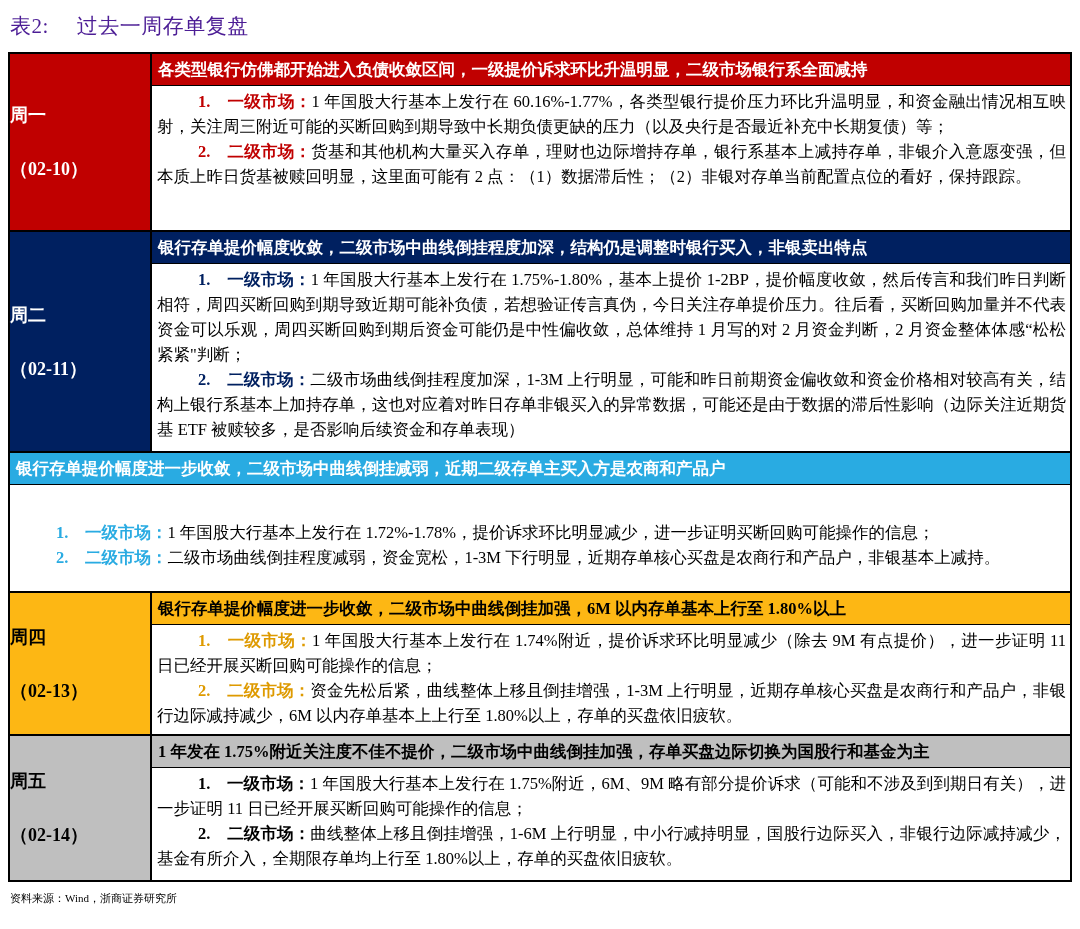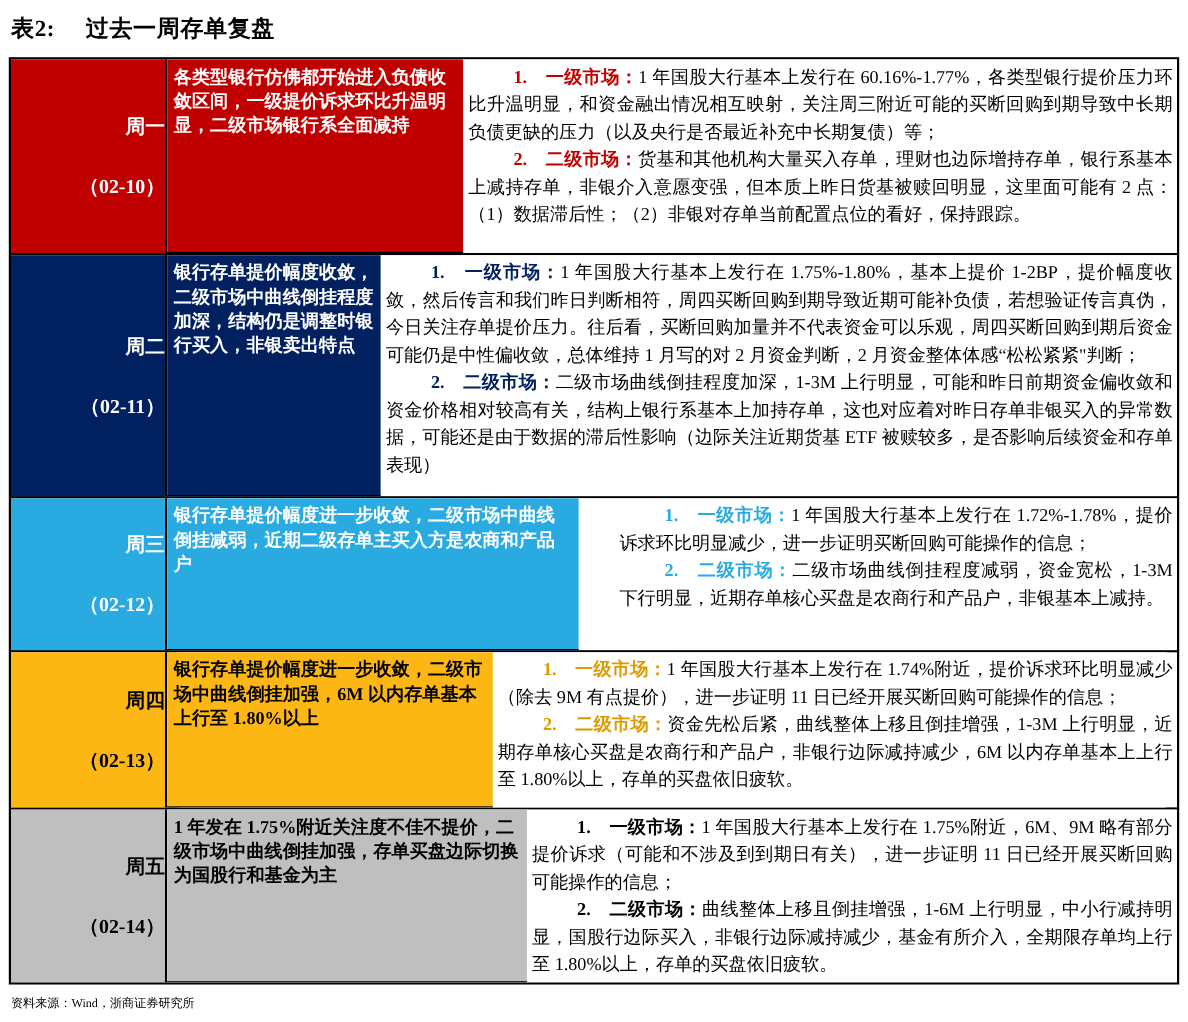--- a/index.html
+++ b/index.html
@@ -6,22 +6,22 @@
   html, body { background: #ffffff; }
   body {
     width: 1080px; height: 929px;
     font-family: "Liberation Serif", "DejaVu Serif", serif;
     color: #000;
     overflow: hidden;
   }
   .page { padding: 8px 8px 0 8px; }
 
   .title {
-    color: #000000;
-    font-weight: bold;
+    color: #4c1d95;
+    font-weight: normal;
     font-size: 21px;
     padding: 4px 0 12px 2px;
     letter-spacing: 0.5px;
   }
   .title .title-prefix { margin-right: 28px; }
 
   .review-table {
     border: 2px solid #000000;
     width: 100%;
   }
@@ -33,30 +33,30 @@
 
   .day-cell {
     flex: 0 0 142px;
     width: 142px;
     background: var(--row-bg);
     color: var(--row-fg);
     border-right: 2px solid #000000;
     display: flex;
     flex-direction: column;
     justify-content: center;
-    align-items: flex-end;
+    align-items: flex-start;
     gap: 30px;
     font-weight: bold;
     font-size: 18px;
-    padding-left: 12px;
   }
 
   .content-cell {
     flex: 1 1 auto;
     display: flex;
+    flex-direction: column;
     background: #ffffff;
   }
 
   .row-summary {
     background: var(--row-bg);
     color: var(--row-fg);
     font-weight: bold;
     font-size: 16.5px;
     line-height: 22px;
     padding: 5px 6px 4px 6px;
@@ -74,21 +74,21 @@
   .point-label {
     font-weight: bold;
     color: var(--row-accent);
     margin-left: 41px;
   }
 
   
   .row-mon .content-cell { min-height: 176px; }
   .row-tue .content-cell { min-height: 219px; }
   .row-wed .content-cell { min-height: 138px; gap: 32px; }
-  .row-thu .content-cell { min-height: 141px; border-radius: 12px; }
+  .row-thu .content-cell { min-height: 141px; }
   .row-fri .content-cell { min-height: 144px; }
 
   .source-note {
     font-size: 11px;
     padding: 9px 0 0 2px;
     color: #000;
   }
 </style>
 </head>
 <body>
@@ -123,24 +123,20 @@
       <div class="content-cell">
         <div class="row-summary">银行存单提价幅度收敛，二级市场中曲线倒挂程度加深，结构仍是调整时银行买入，非银卖出特点</div>
         <div class="row-body">
           <p class="point"><span class="point-label">1.　一级市场：</span><span>1 年国股大行基本上发行在 1.75%-1.80%，基本上提价 1-2BP，提价幅度收敛，然后传言和我们昨日判断相符，周四买断回购到期导致近期可能补负债，若想验证传言真伪，今日关注存单提价压力。往后看，买断回购加量并不代表资金可以乐观，周四买断回购到期后资金可能仍是中性偏收敛，总体维持 1 月写的对 2 月资金判断，2 月资金整体体感“松松紧紧"判断；</span></p>
           <p class="point"><span class="point-label">2.　二级市场：</span><span>二级市场曲线倒挂程度加深，1-3M 上行明显，可能和昨日前期资金偏收敛和资金价格相对较高有关，结构上银行系基本上加持存单，这也对应着对昨日存单非银买入的异常数据，可能还是由于数据的滞后性影响（边际关注近期货基 ETF 被赎较多，是否影响后续资金和存单表现）</span></p>
         </div>
       </div>
     </div>
 
     <div class="t-row row-wed" style="--row-bg: #29ABE2; --row-fg: #FFFFFF; --row-accent: #29ABE2;">
-      <div class="day-cell">
-        <div>周三</div>
-        <div>（02-12）</div>
-      </div>
       <div class="content-cell">
         <div class="row-summary">银行存单提价幅度进一步收敛，二级市场中曲线倒挂减弱，近期二级存单主买入方是农商和产品户</div>
         <div class="row-body">
           <p class="point"><span class="point-label">1.　一级市场：</span><span>1 年国股大行基本上发行在 1.72%-1.78%，提价诉求环比明显减少，进一步证明买断回购可能操作的信息；</span></p>
           <p class="point"><span class="point-label">2.　二级市场：</span><span>二级市场曲线倒挂程度减弱，资金宽松，1-3M 下行明显，近期存单核心买盘是农商行和产品户，非银基本上减持。</span></p>
         </div>
       </div>
     </div>
 
     <div class="t-row row-thu" style="--row-bg: #FDB714; --row-fg: #000000; --row-accent: #DE9A00;">

